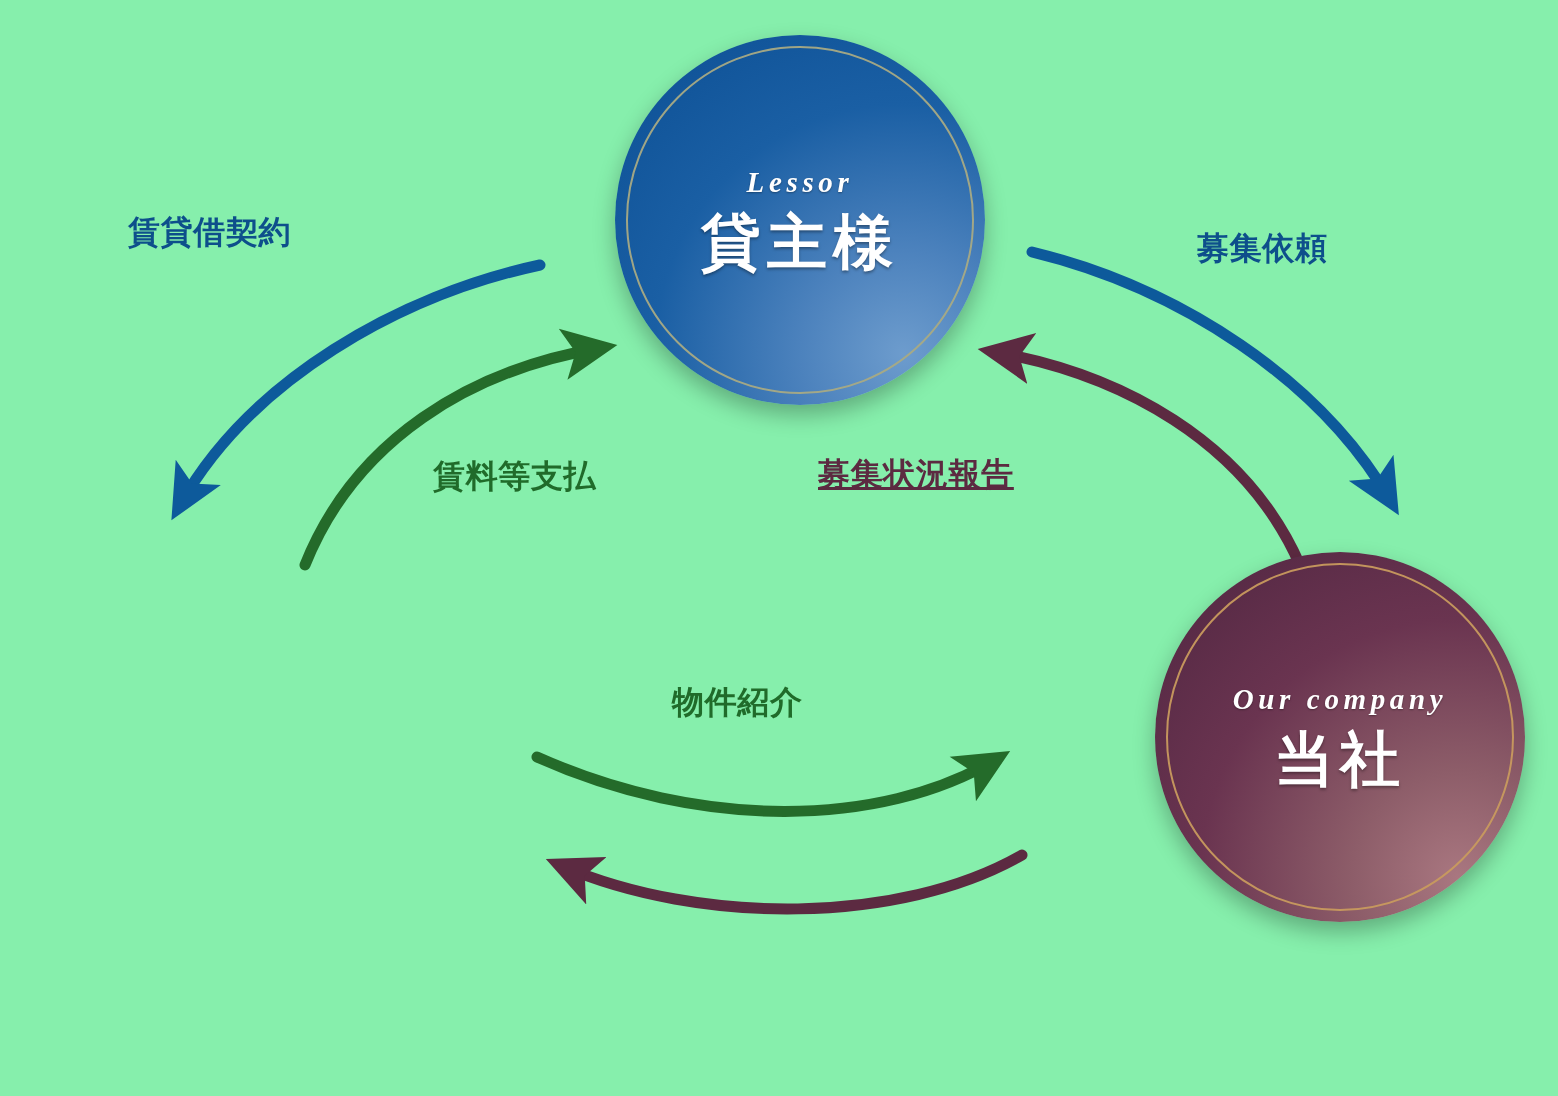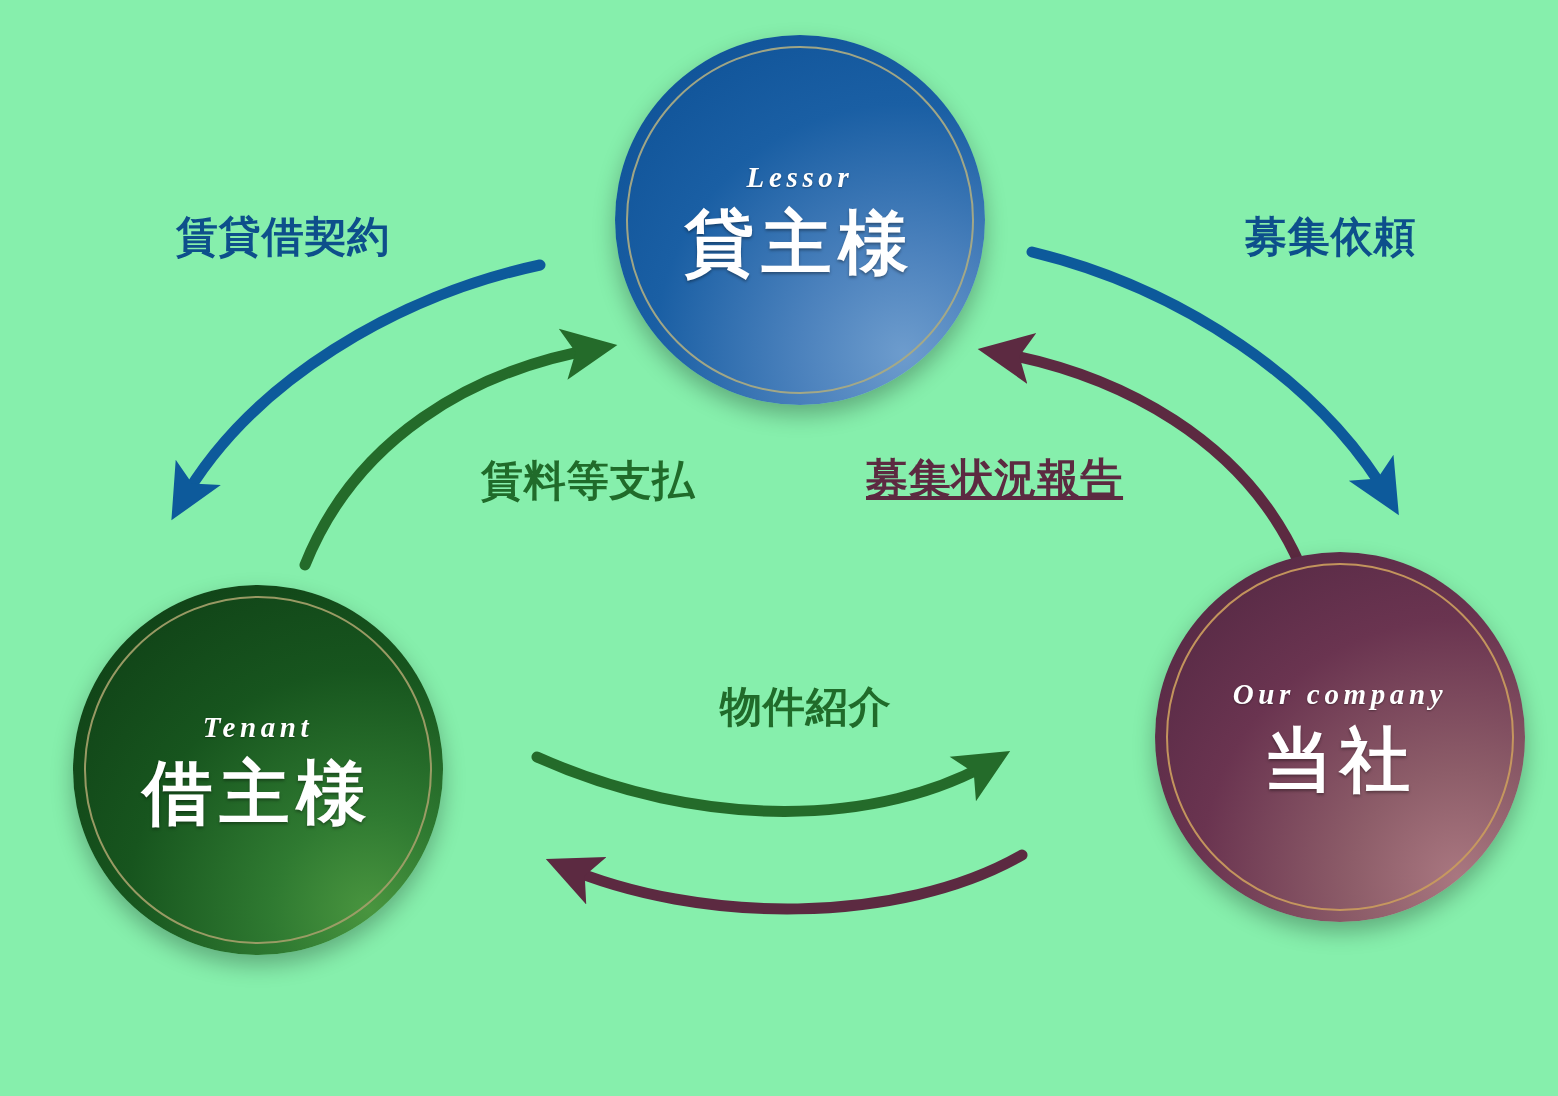--- a/index.html
+++ b/index.html
@@ -9,46 +9,46 @@
   #wires{position:absolute;inset:0;width:1558px;height:1096px;}
 
   .node{position:absolute;border-radius:50%;
         display:flex;flex-direction:column;align-items:center;justify-content:center;
         color:#ffffff;text-align:center;}
   .node .ring{position:absolute;inset:11px;border-radius:50%;border:2px solid rgba(200,190,130,.85);pointer-events:none;}
   .node .en{font-family:"Liberation Serif","DejaVu Serif",serif;
             font-style:italic;font-weight:700;letter-spacing:.16em;
             font-size:29px;line-height:1;margin-bottom:16px;
             text-shadow:0 1px 2px rgba(0,0,0,.35);}
-  .node .jp{font-weight:700;font-size:70px;line-height:1;letter-spacing:.10em;
+  .node .jp{font-weight:700;font-size:60px;line-height:1;letter-spacing:.10em;
             text-shadow:0 2px 3px rgba(0,0,0,.35);}
 
   #node-lessor{left:615px;top:35px;width:370px;height:370px;
      background:radial-gradient(circle at 78% 86%, #6d9ccd 0%, #4c82bd 24%, #1a5fa4 58%, #0b4e93 100%);
      box-shadow:0 10px 22px rgba(0,0,0,.28);}
   #node-lessor .ring{border-color:rgba(168,170,132,.95);}
 
   #node-tenant{left:73px;top:585px;width:370px;height:370px;
      background:radial-gradient(circle at 80% 88%, #49953f 0%, #2f7a31 22%, #17551e 55%, #0d3a14 100%);
      box-shadow:0 10px 22px rgba(0,0,0,.28);}
   #node-tenant .ring{border-color:rgba(160,158,104,.95);}
 
   #node-company{left:1155px;top:552px;width:370px;height:370px;
      background:radial-gradient(circle at 82% 88%, #a97780 0%, #8d5d69 24%, #6a3450 58%, #4e2540 100%);
      box-shadow:0 10px 22px rgba(0,0,0,.28);}
   #node-company .ring{border-color:rgba(200,154,94,.95);}
 
-  .flow-label{position:absolute;font-weight:700;font-size:42px;line-height:1;
-              letter-spacing:.02em;white-space:nowrap;margin-left:48px;}
+  .flow-label{position:absolute;font-weight:700;font-size:32px;line-height:1;
+              letter-spacing:.02em;white-space:nowrap;}
   .lbl-blue{color:#0d4f8b;}
   .lbl-green{color:#206b2a;}
   .lbl-maroon{color:#5c2a41;text-decoration:underline;}
 
   #lbl-lease{left:128px;top:216px;}
-  #lbl-request{left:1197px;top:216px;}
+  #lbl-request{left:1197px;top:232px;}
   #lbl-rent{left:433px;top:460px;}
   #lbl-report{left:818px;top:458px;}
   #lbl-intro{left:672px;top:686px;}
   #lbl-inquiry{left:620px;top:968px;}
 </style>
 </head>
 <body>
 
 <div id="stage">
 
@@ -77,25 +77,20 @@
 
     <path d="M 1022,855 C 900,925 700,925 562,866" fill="none" stroke="#5c2a41" stroke-width="11" stroke-linecap="round" marker-end="url(#ah-maroon)"></path>
   </svg>
 
   <div class="node" id="node-lessor">
     <span class="ring"></span>
     <span class="en">Lessor</span>
     <span class="jp">貸主様</span>
   </div>
 
-  <div class="node" id="node-tenant">
-    <span class="ring"></span>
-    <span class="en">Tenant</span>
-    <span class="jp">借主様</span>
-  </div>
 
   <div class="node" id="node-company">
     <span class="ring"></span>
     <span class="en">Our company</span>
     <span class="jp">当社</span>
   </div>
 
   <div class="flow-label lbl-blue" id="lbl-lease">賃貸借契約</div>
 
   <div class="flow-label lbl-green" id="lbl-rent">賃料等支払</div>

